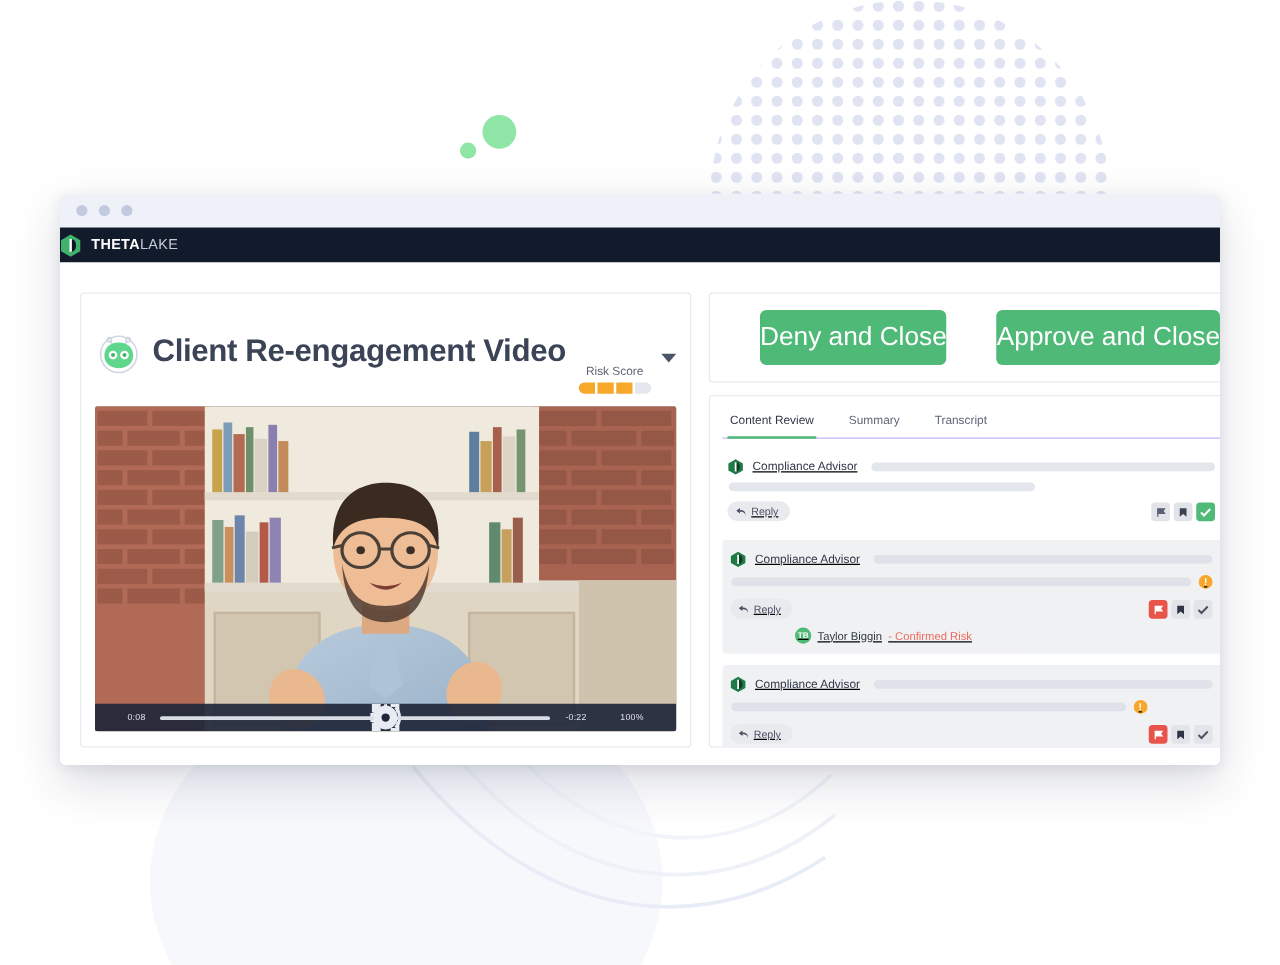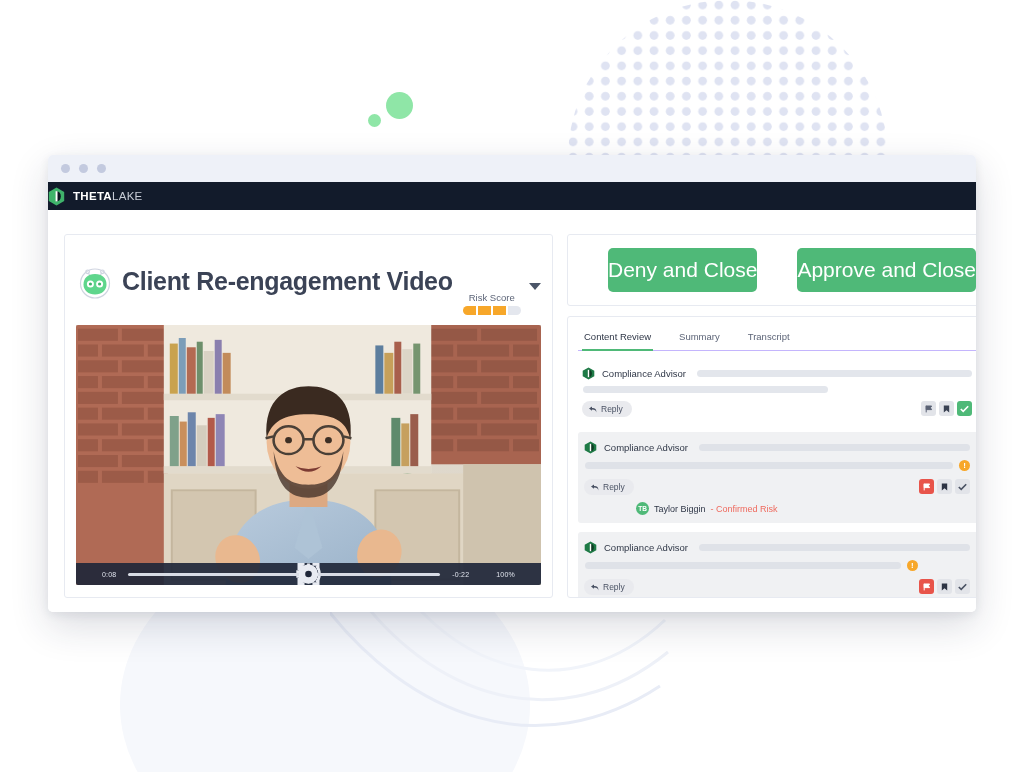--- a/index.html
+++ b/index.html
@@ -184,21 +184,21 @@
     font-size: 9.5px; color: #5d6578;
     padding: 2px 2px 7px 2px;
     cursor: pointer; white-space: nowrap;
     border-bottom: 2.5px solid transparent;
     margin-bottom: -1px;
   }
   .tab.active { color: #2f3747; border-bottom-color: #4fb978; }
 
   .comments { display: flex; flex-direction: column; gap: 9px; padding-top: 10px; }
 
-  .comment { padding: 6px 6px 6px 4px; border-radius: 3px; }
+  .comment { padding: 6px 6px 6px 4px; border-radius: 3px; text-decoration: underline; }
   .comment.shaded { background: #f0f1f3; padding: 9px 8px 8px 6px; }
 
   .c-head { display: flex; align-items: center; gap: 7px; }
   .c-avatar { width: 13px; height: 13px; flex: 0 0 13px; }
   .c-name { font-size: 9.5px; color: #2f3747; white-space: nowrap; }
   .bar {
     height: 7px; border-radius: 4px; background: #dfe2e8;
   }
   .bar.light { background: #e3e6ec; }
   .c-head .bar { flex: 1; margin-left: 4px; }
@@ -206,21 +206,21 @@
   .c-row2 .bar { flex: 1; }
 
   .warn-badge {
     width: 11px; height: 11px; border-radius: 50%;
     background: #f7a72a; color: #ffffff;
     font-size: 8px; font-weight: bold;
     display: flex; align-items: center; justify-content: center;
     flex: 0 0 11px; line-height: 1;
   }
 
-  .c-foot { display: flex; align-items: flex-start; margin-top: 8px; }
+  .c-foot { display: flex; align-items: flex-end; margin-top: 8px; }
   .reply-btn {
     background: #e9eaee; border: none; border-radius: 10px;
     padding: 3px 9px 3px 7px;
     font-size: 8.5px; color: #4a5264;
     display: flex; align-items: center; gap: 4px;
     cursor: pointer;
     font-family: "Liberation Sans", sans-serif;
   }
   .c-actions { margin-left: auto; display: flex; gap: 3px; }
   .act {

